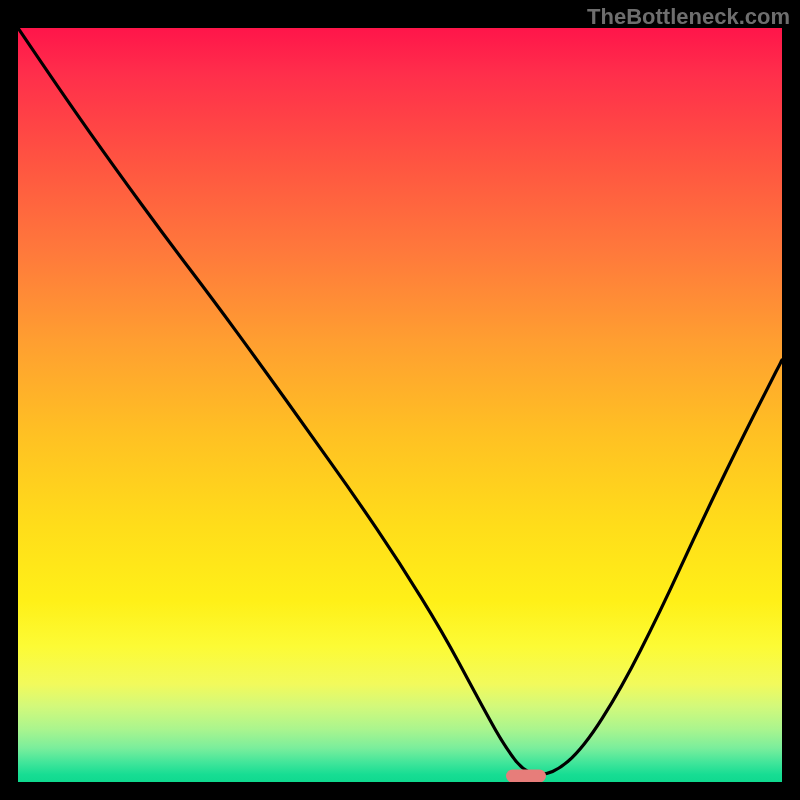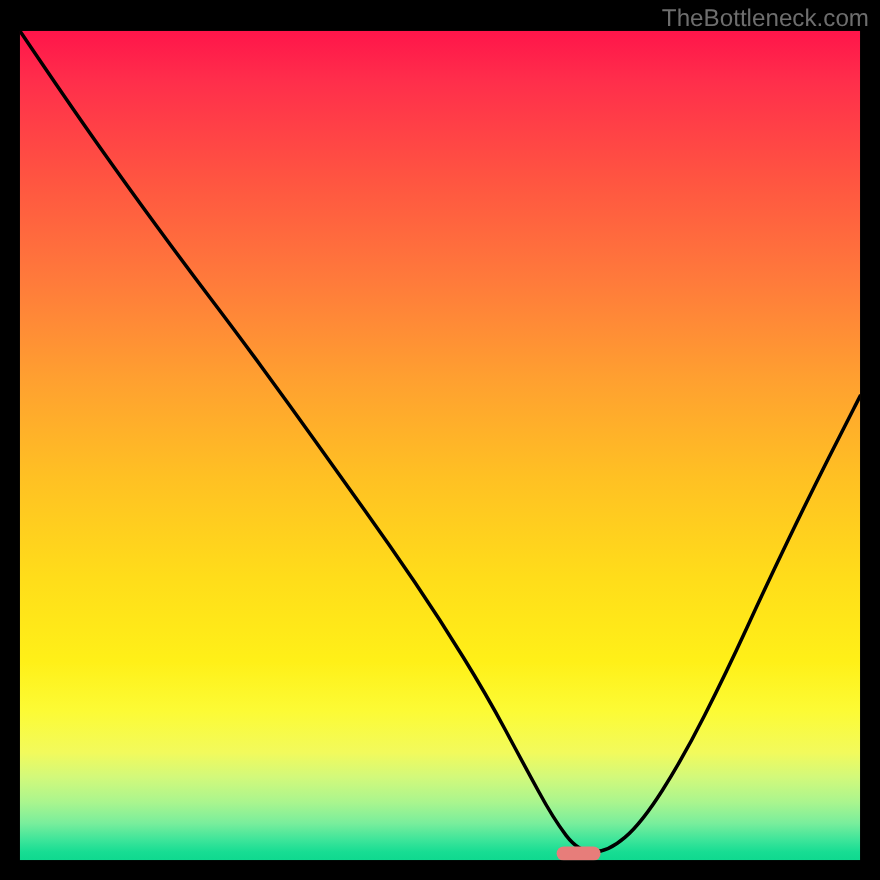--- a/index.html
+++ b/index.html
@@ -16,21 +16,21 @@
     width: 800px;
     height: 800px;
     background: #000;
   }
   .watermark {
     position: absolute;
     top: 4px;
     right: 10px;
     color: #6e6e6e;
     font-size: 22px;
-    font-weight: 400;
+    font-weight: 700;
     z-index: 10;
     user-select: none;
   }
   .plot-area {
     position: absolute;
     left: 18px;
     top: 28px;
     width: 764px;
     height: 754px;
     overflow: hidden;

